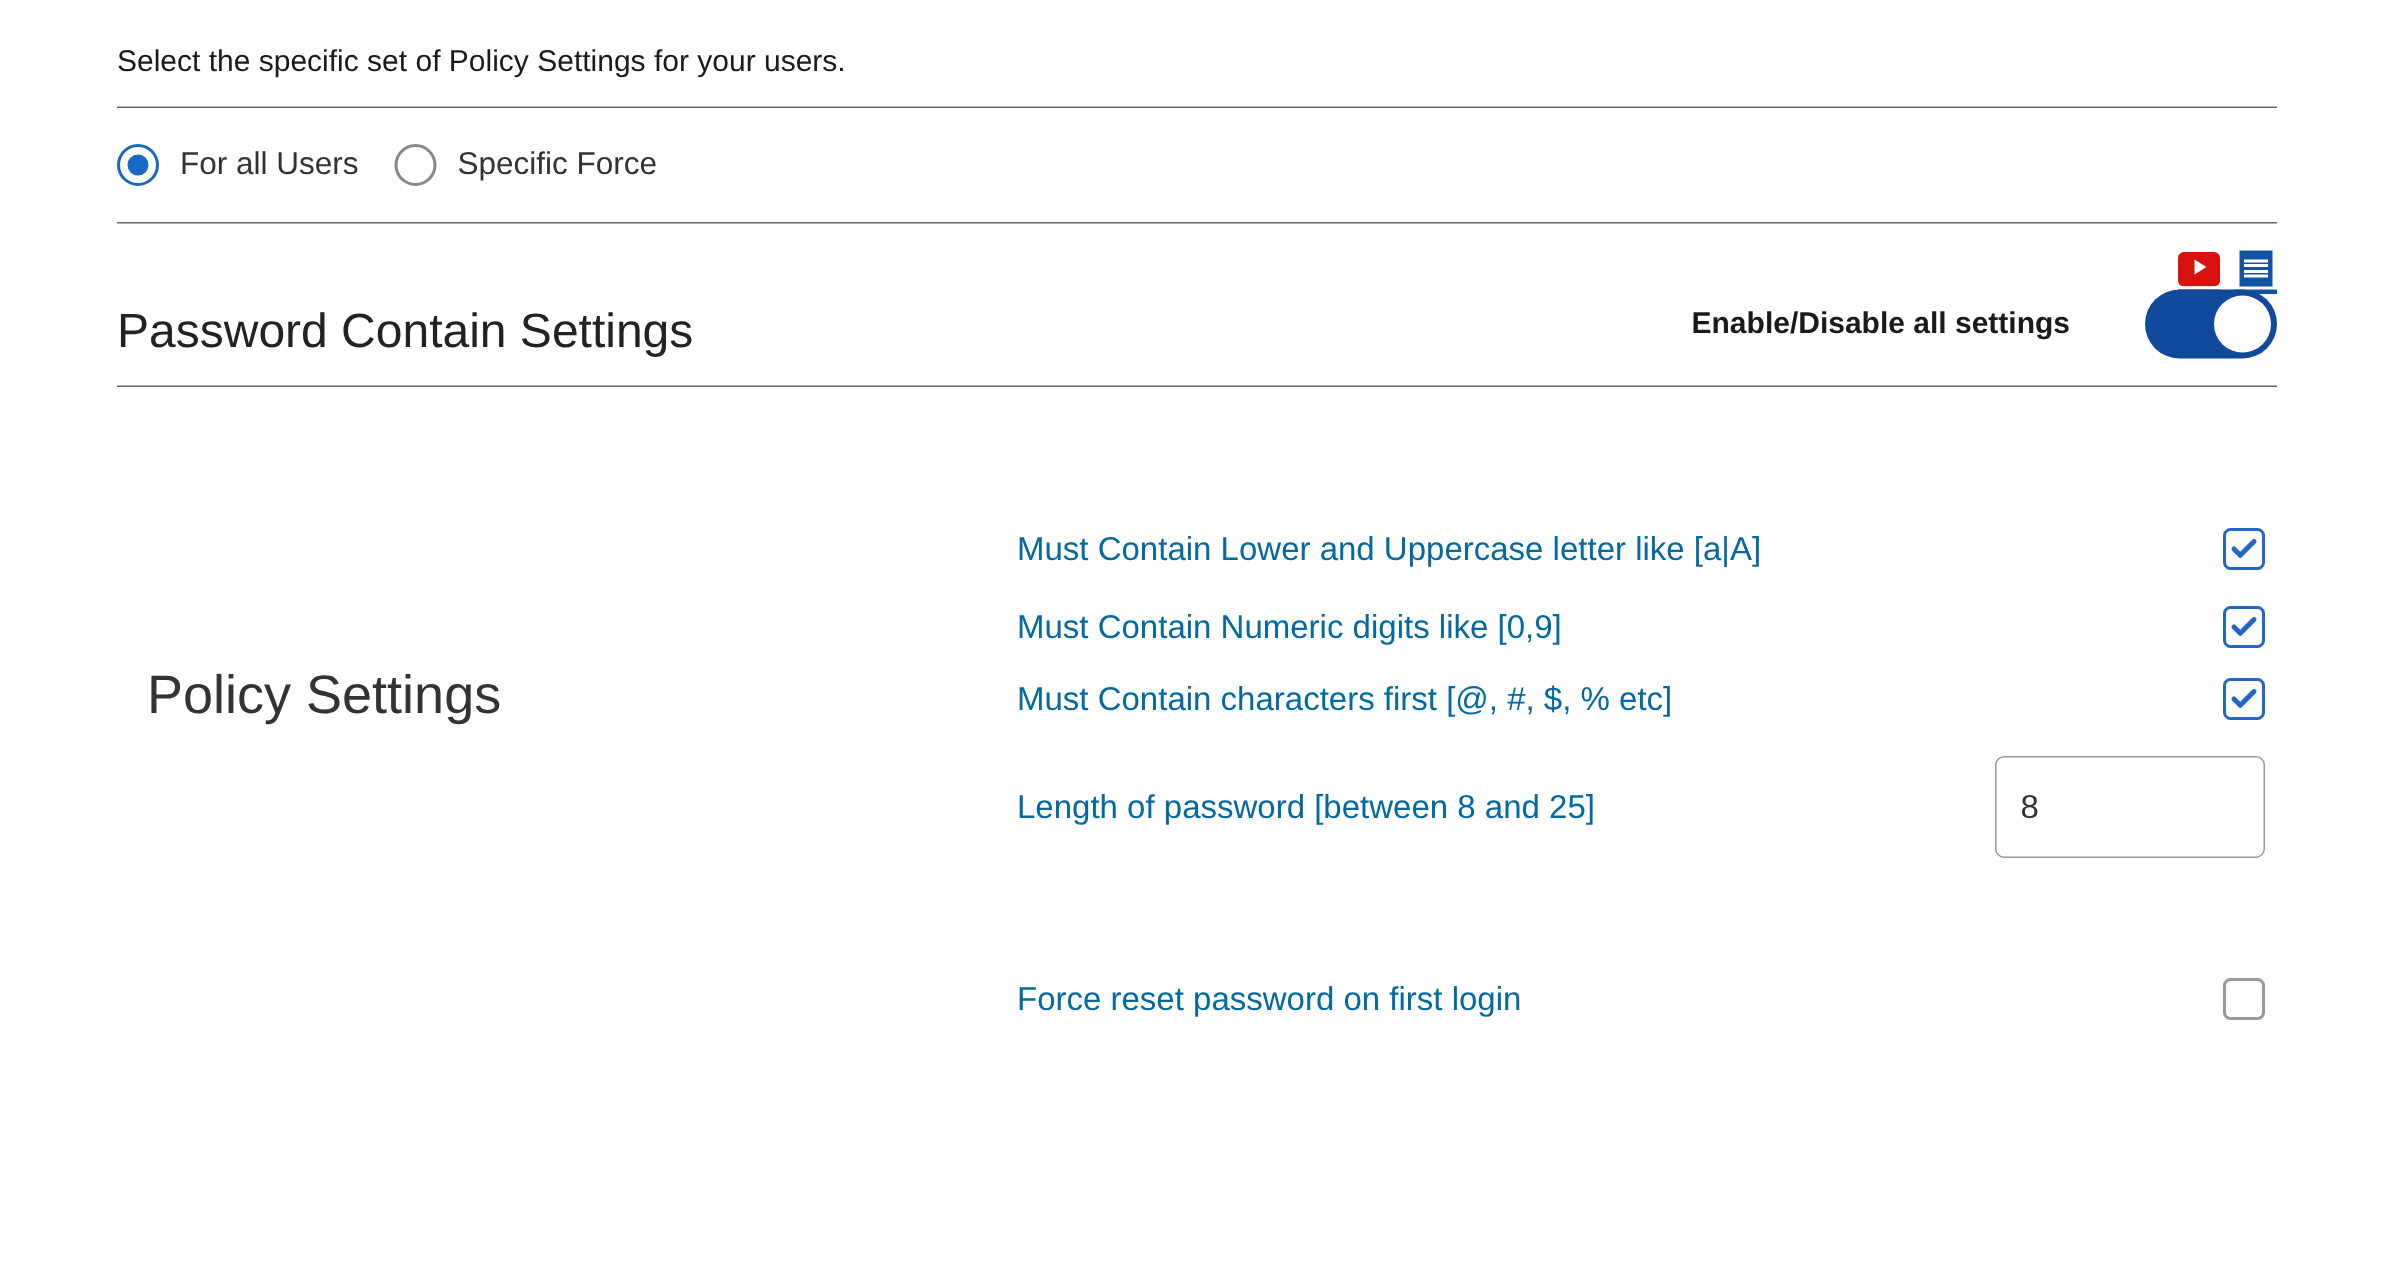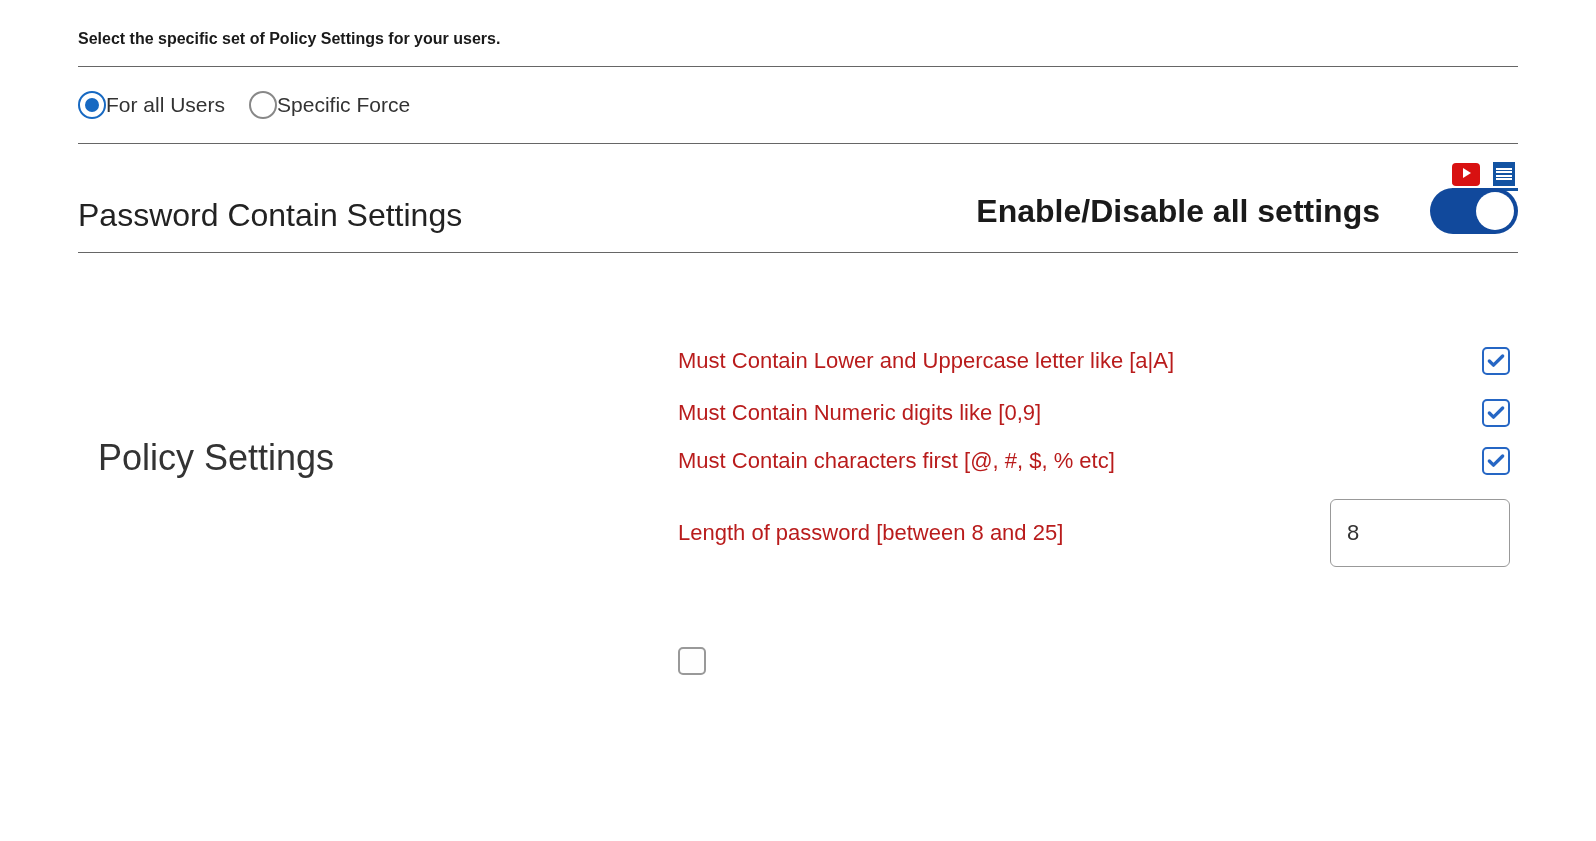--- a/index.html
+++ b/index.html
@@ -11,39 +11,40 @@
       font-family: "Segoe UI", -apple-system, BlinkMacSystemFont, sans-serif;
       background: #ffffff;
       padding: 30px;
       color: #333333;
     }
     .container {
       max-width: 1440px;
       margin: 0 auto;
     }
     .header-text {
-      font-size: 16px;
-      font-weight: 700;
+      font-size: 20px;
+      font-weight: 400;
       color: #1a1a1a;
       margin-bottom: 18px;
     }
     hr.divider {
       border: none;
       border-top: 1px solid #666666;
       margin: 0;
     }
     .radio-row {
       padding: 24px 0;
       display: flex;
       gap: 24px;
       align-items: center;
     }
     .radio-option {
       display: flex;
       align-items: center;
+      gap: 14px;
       cursor: pointer;
     }
     .radio-outer {
       width: 28px;
       height: 28px;
       border-radius: 50%;
       display: flex;
       align-items: center;
       justify-content: center;
     }
@@ -138,21 +139,21 @@
       color: #222222;
       font-weight: 400;
     }
     .toggle-block {
       display: flex;
       align-items: center;
       gap: 50px;
       margin-top: 20px;
     }
     .toggle-label {
-      font-size: 32px;
+      font-size: 20px;
       font-weight: 700;
       color: #1a1a1a;
     }
     .toggle-switch {
       width: 88px;
       height: 46px;
       background: #11499c;
       border-radius: 23px;
       position: relative;
       cursor: pointer;
@@ -190,21 +191,21 @@
       align-items: center;
       padding: 14px 8px 14px 0;
     }
     .setting-row.tight {
       padding-top: 10px;
       padding-bottom: 10px;
       align-items: center;
     }
     .setting-text {
       font-size: 22px;
-      color: #b91c1c;
+      color: #0369a1;
     }
     .checkbox {
       width: 28px;
       height: 28px;
       border: 2px solid #2566c4;
       border-radius: 5px;
       display: flex;
       align-items: center;
       justify-content: center;
       cursor: pointer;
@@ -315,18 +316,19 @@
       </div>
 
       <div class="setting-row">
         <span class="setting-text">Length of password [between 8 and 25]</span>
         <input type="text" class="length-input" value="8" style="">
       </div>
 
       <div class="gap-row"></div>
 
       <div class="setting-row">
+        <span class="setting-text">Force reset password on first login</span>
         <div class="checkbox unchecked"></div>
       </div>
 
     </div>
   </div>
 </div>
 
 </body></html>

